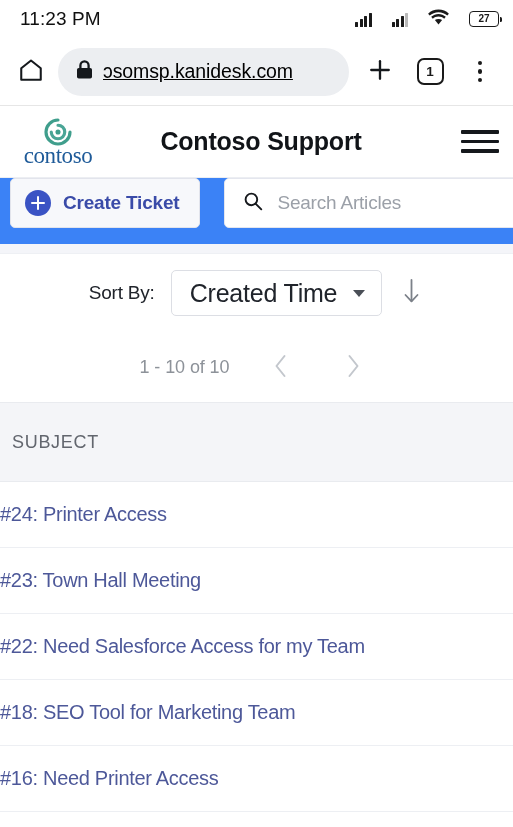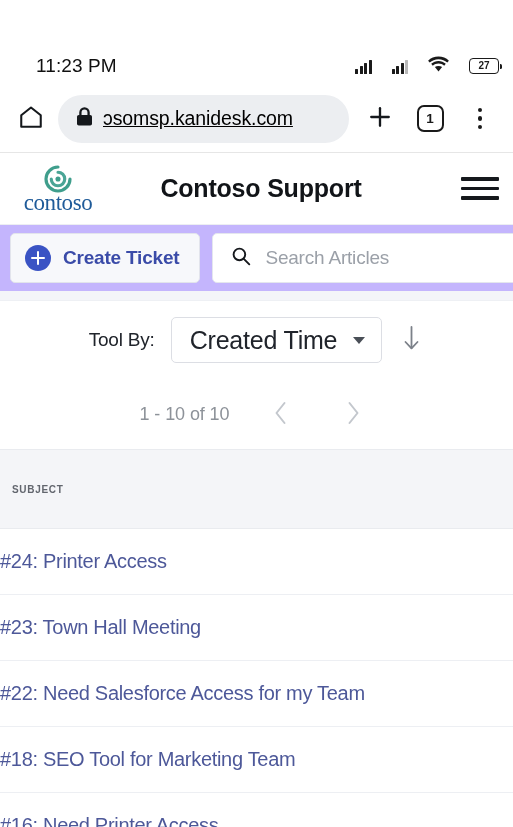--- a/index.html
+++ b/index.html
@@ -12,24 +12,23 @@
     font-family: "Liberation Sans", sans-serif;
     -webkit-font-smoothing: antialiased;
   }
 
   
   .status-bar {
     height: 38px;
     display: flex;
     align-items: center;
     justify-content: space-between;
-    padding: 0 14px 0 36px;
+    padding: 0 14px 0 20px;
     background: #ffffff;
     color: #1a1a1a;
-    margin-top: 47px;
   }
   .status-time {
     font-size: 19px;
     letter-spacing: 0.1px;
     color: #101010;
   }
   .status-icons {
     display: flex;
     align-items: center;
     gap: 20px;
@@ -141,25 +140,25 @@
     width: 38px; height: 38px;
     display: flex; flex-direction: column; justify-content: center; gap: 6px;
     cursor: pointer;
     z-index: 2;
   }
   .hamburger i { display: block; height: 3.4px; background: #15181c; border-radius: 1px; }
 
   
   .toolbar {
     height: 66px;
-    background: #c4b5fd;
-    display: flex;
-    align-items: center;
+    background: #3b82f6;
+    display: flex;
+    align-items: flex-start;
     padding: 0 0 0 10px;
-    gap: 12px;
+    gap: 24px;
     overflow: hidden;
   }
   .create-btn {
     flex: 0 0 auto;
     height: 50px;
     background: #f7f8fb;
     border: 1px solid #e2e4ec;
     border-radius: 5px;
     display: flex;
     align-items: center;
@@ -274,24 +273,23 @@
   .table-head {
     height: 80px;
     background: #f4f5f8;
     border-top: 1px solid #e9ebef;
     border-bottom: 1px solid #e9ebef;
     display: flex;
     align-items: center;
     padding: 0 12px;
   }
   .col-head {
-    font-size: 10px;
+    font-size: 18px;
     color: #62666e;
     letter-spacing: 0.7px;
-    font-weight: bold;
   }
   .ticket-row {
     height: 66px;
     display: flex;
     align-items: center;
     padding: 0 0;
     border-bottom: 1px solid #edeff3;
     background: #ffffff;
     cursor: pointer;
   }
@@ -409,21 +407,21 @@
         <line x1="12.8" y1="12.8" x2="18.3" y2="18.3" stroke-linecap="round"></line>
       </svg>
     </span>
     <input class="search-input" type="text" placeholder="Search Articles" style="">
   </div>
 </div>
 
 <div class="band"></div>
 
 <div class="sort-row">
-  <span class="sort-label">Tool By:</span>
+  <span class="sort-label">Sort By:</span>
   <div class="sort-select">
     <span class="sort-value">Created Time</span>
     <span class="caret"></span>
   </div>
   <div class="sort-dir">
     <span>
       <svg width="17" height="26" viewBox="0 0 17 26" fill="none" stroke="#7c8189" stroke-width="1.8">
         <line x1="8.5" y1="2" x2="8.5" y2="23" stroke-linecap="round"></line>
         <path d="M2.5 17 8.5 23.4 14.5 17" stroke-linecap="round" stroke-linejoin="round"></path>
       </svg>

